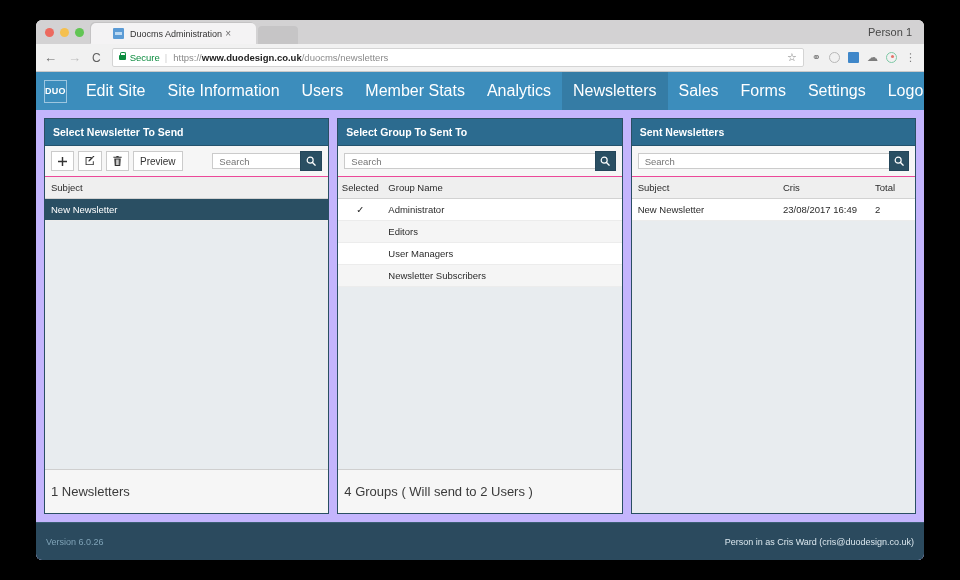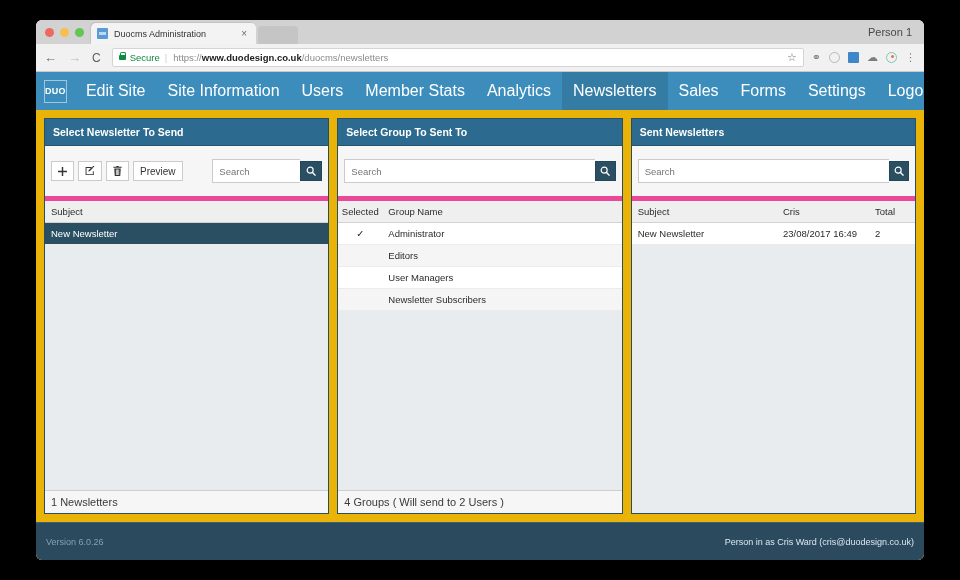--- a/index.html
+++ b/index.html
@@ -29,21 +29,21 @@
   .light { width: 9px; height: 9px; border-radius: 50%; }
   .l-red { background: #ec6a5f; }
   .l-yellow { background: #f5c04f; }
   .l-green { background: #62c554; }
   .tab {
     position: absolute; left: 55px; top: 3px;
     width: 165px; height: 21px;
     background: #f4f3f4;
     border-radius: 5px 5px 0 0;
     display: flex; align-items: center;
-    padding: 0 6px;
+    padding: 0 22px;
     box-shadow: -1px -1px 0 rgba(0,0,0,0.07);
   }
   .tab-ghost {
     position: absolute; left: 222px; top: 6px;
     width: 40px; height: 18px;
     background: #c6c5c6;
     border-radius: 4px 4px 0 0;
   }
   .favicon {
     width: 11px; height: 11px;
@@ -110,21 +110,21 @@
   .url-host { color: #232323; font-weight: bold; }
   .url-path { color: #8a8a8a; }
   .tb-icons { display: flex; align-items: center; gap: 8px; margin-left: 8px; }
   .tbi { font-size: 11px; color: #7d7d7d; line-height: 1; }
   .tbi.circ { width: 11px; height: 11px; border: 1.3px solid #b8b8b8; border-radius: 50%; }
   .tbi.sq { width: 11px; height: 11px; background: #3f87c9; border-radius: 1px; }
   .tbi.grn { width: 11px; height: 11px; border: 1.3px solid #7ec9a6; border-radius: 50%; position: relative; }
   .tbi.grn::after { content:""; position:absolute; left:4px; top:1.5px; width:3px; height:3px; border-radius:50%; background:#e4736a; }
 
   
-  .app { height: 488px; background: #eab308; position: relative; }
+  .app { height: 488px; background: #c4b5fd; position: relative; }
 
   .topnav {
     height: 38px;
     background: #3c8dbc;
     display: flex; align-items: center;
     padding: 0 0 0 8px;
   }
   .brand {
     width: 32px; height: 23px;
     border: 1px solid #9dc6e0;
@@ -161,41 +161,41 @@
   .panel-head {
     background: #2c6b8f;
     color: #fff;
     font-size: 10.5px;
     font-weight: bold;
     padding: 7px 8px;
     border-bottom: 1px solid #24536e;
   }
   .panel-toolbar {
     background: #f6f6f6;
-    border-bottom: 5px solid #ec4899;
-    padding: 13px 6px;
+    border-bottom: 1px solid #ec4899;
+    padding: 5px 6px;
     display: flex; align-items: center; gap: 0;
   }
   .btn {
     background: #fff;
     border: 1px solid #cbcbcb;
     height: 20px;
     min-width: 20px;
     padding: 0 6px;
     font-size: 10px;
     color: #333;
     display: inline-flex; align-items: center; justify-content: center;
     margin-right: 4px;
   }
   .btn svg { display: block; }
   .spacer { flex: 1 1 auto; }
   .searchwrap { display: flex; align-items: center; }
   .searchwrap.full { flex: 1 1 auto; }
   .search-input {
-    height: 24px;
+    height: 16px;
     border: 1px solid #cbcbcb;
     border-right: none;
     background: #fff;
     font-size: 9.5px;
     color: #9b9b9b;
     padding: 0 6px;
     width: 88px;
     font-family: "Liberation Sans", sans-serif;
     outline: none;
   }
@@ -228,23 +228,23 @@
   .row.selected { background: #2a4f63; color: #fff; }
   .col-subject { flex: 1 1 auto; padding-left: 6px; }
   .col-selected { width: 44px; text-align: center; flex: 0 0 44px; }
   .col-group { flex: 1 1 auto; padding-left: 6px; }
   .col-sent { width: 92px; flex: 0 0 92px; }
   .col-total { width: 40px; flex: 0 0 40px; }
 
   .panel-foot {
     background: #f6f6f6;
     border-top: 1px solid #cfcfcf;
-    font-size: 11px;
+    font-size: 13px;
     color: #3a3a3a;
-    padding: 5px 6px;
+    padding: 14px 6px;
   }
 
   .appfoot {
     position: absolute;
     left: 0; right: 0; bottom: 0;
     height: 38px;
     background: #2b4a5e;
     border-top: 1px solid #3a5e74;
     display: flex; align-items: center;
     padding: 0 10px;

